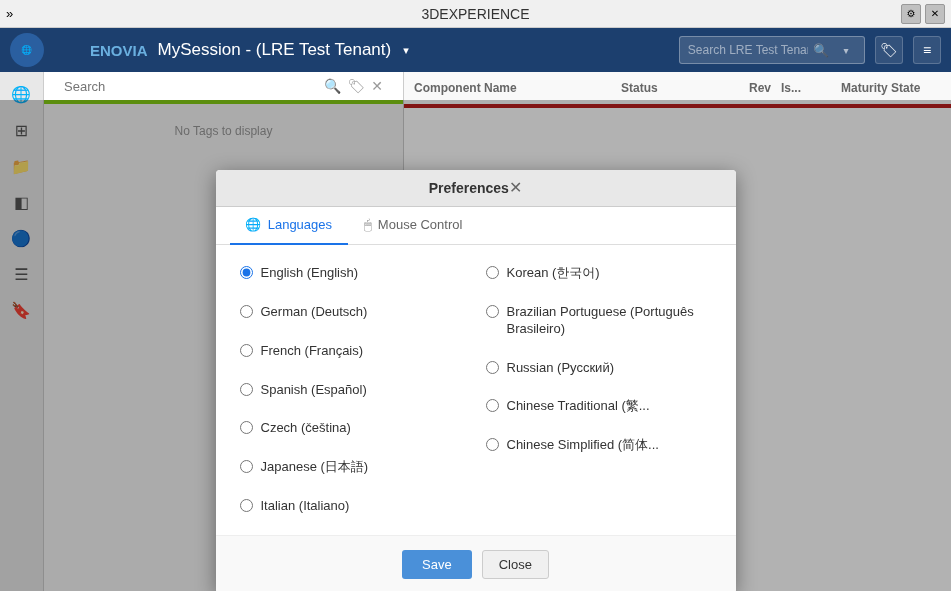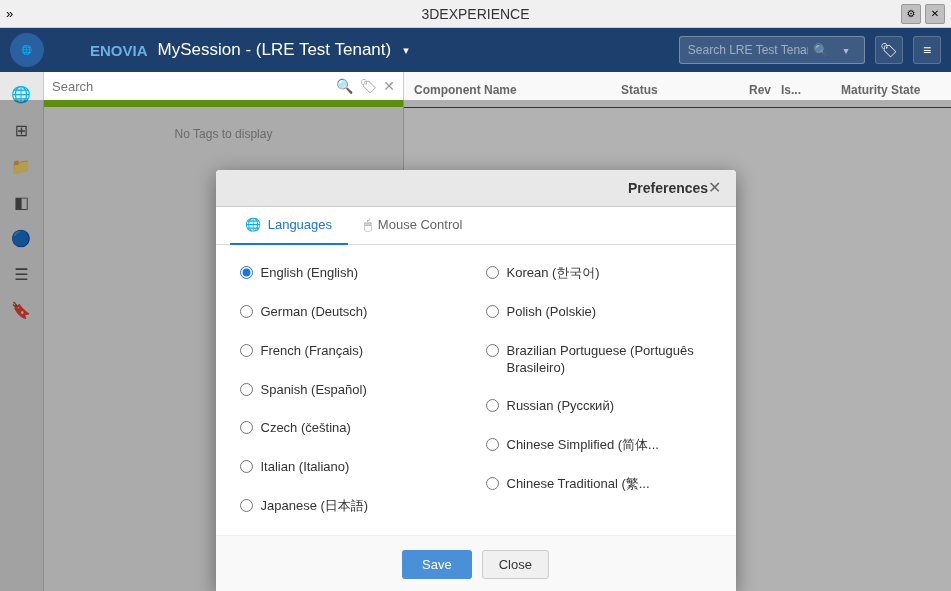--- a/index.html
+++ b/index.html
@@ -126,23 +126,23 @@
     .tags-panel {
       width: 360px;
       background: #f5f5f5;
       border-right: 1px solid #ccc;
       display: flex;
       flex-direction: column;
     }
     .tags-search-bar {
       display: flex;
       align-items: center;
-      padding: 6px 8px;
+      padding: 6px 20px;
       background: #fff;
-      border-bottom: 7px solid #84cc16;
+      border-bottom: 4px solid #84cc16;
       gap: 6px;
     }
     .tags-search-input {
       flex: 1;
       border: none;
       outline: none;
       font-size: 13px;
       color: #666;
     }
     .tags-search-icon { color: #999; font-size: 14px; }
@@ -161,21 +161,21 @@
     
     .results-panel {
       flex: 1;
       background: #fff;
     }
     .results-header {
       display: flex;
       align-items: center;
       padding: 0 10px;
       height: 36px;
-      border-bottom: 1px solid #b91c1c;
+      border-bottom: 4px solid #b91c1c;
       background: #f9f9f9;
       gap: 20px;
     }
     .results-col {
       font-size: 12px;
       color: #666;
       font-weight: bold;
     }
     .results-col.name { flex: 1; }
     .results-col.status { width: 80px; }
@@ -204,21 +204,21 @@
       box-shadow: 0 4px 20px rgba(0,0,0,0.4);
       width: 520px;
       min-height: 380px;
     }
     .dialog-header {
       background: #e8e8e8;
       border-bottom: 1px solid #ccc;
       padding: 10px 14px;
       display: flex;
       align-items: center;
-      justify-content: flex-end;
+      justify-content: center;
       border-radius: 4px 4px 0 0;
     }
     .dialog-title {
       font-size: 14px;
       font-weight: bold;
       color: #333;
     }
     .dialog-close {
       font-size: 16px;
       color: #666;
@@ -408,53 +408,49 @@
           </div>
           <div class="radio-item">
             <input type="radio" name="lang" id="es" style="">
             <label class="radio-label" for="es">Spanish (Español)</label>
           </div>
           <div class="radio-item">
             <input type="radio" name="lang" id="cs" style="">
             <label class="radio-label" for="cs">Czech (čeština)</label>
           </div>
           <div class="radio-item">
+            <input type="radio" name="lang" id="ja" style="">
+            <label class="radio-label" for="ja">Japanese (日本語)</label>
+          </div>
+          <div class="radio-item">
             <input type="radio" name="lang" id="it" style="">
             <label class="radio-label" for="it">Italian (Italiano)</label>
           </div>
-          <div class="radio-item">
-            <input type="radio" name="lang" id="ja" style="">
-            <label class="radio-label" for="ja">Japanese (日本語)</label>
-          </div>
         </div>
 
         <div class="lang-column">
           <div class="radio-item">
             <input type="radio" name="lang" id="ko" style="">
             <label class="radio-label" for="ko">Korean (한국어)</label>
           </div>
           <div class="radio-item">
-            <input type="radio" name="lang" id="pl" style="">
-            <label class="radio-label" for="pl">Polish (Polskie)</label>
-          </div>
-          <div class="radio-item">
             <input type="radio" name="lang" id="pt" style="">
             <label class="radio-label" for="pt">Brazilian Portuguese (Português Brasileiro)</label>
           </div>
           <div class="radio-item">
             <input type="radio" name="lang" id="ru" style="">
             <label class="radio-label" for="ru">Russian (Русский)</label>
           </div>
           <div class="radio-item">
+            <input type="radio" name="lang" id="zh_t" style="">
+            <label class="radio-label" for="zh_t">Chinese Traditional (繁...</label>
+          </div>
+          <div class="radio-item">
             <input type="radio" name="lang" id="zh_s" style="">
             <label class="radio-label" for="zh_s">Chinese Simplified (简体...</label>
-          </div>
-          <div class="radio-item">
-            <input type="radio" name="lang" id="zh_t" style="">
-            <label class="radio-label" for="zh_t">Chinese Traditional (繁...</label>
           </div>
         </div>
       </div>
 
       <div class="dialog-footer">
         <button class="btn-save">Save</button>
         <button class="btn-close">Close</button>
       </div>
 
     </div>

